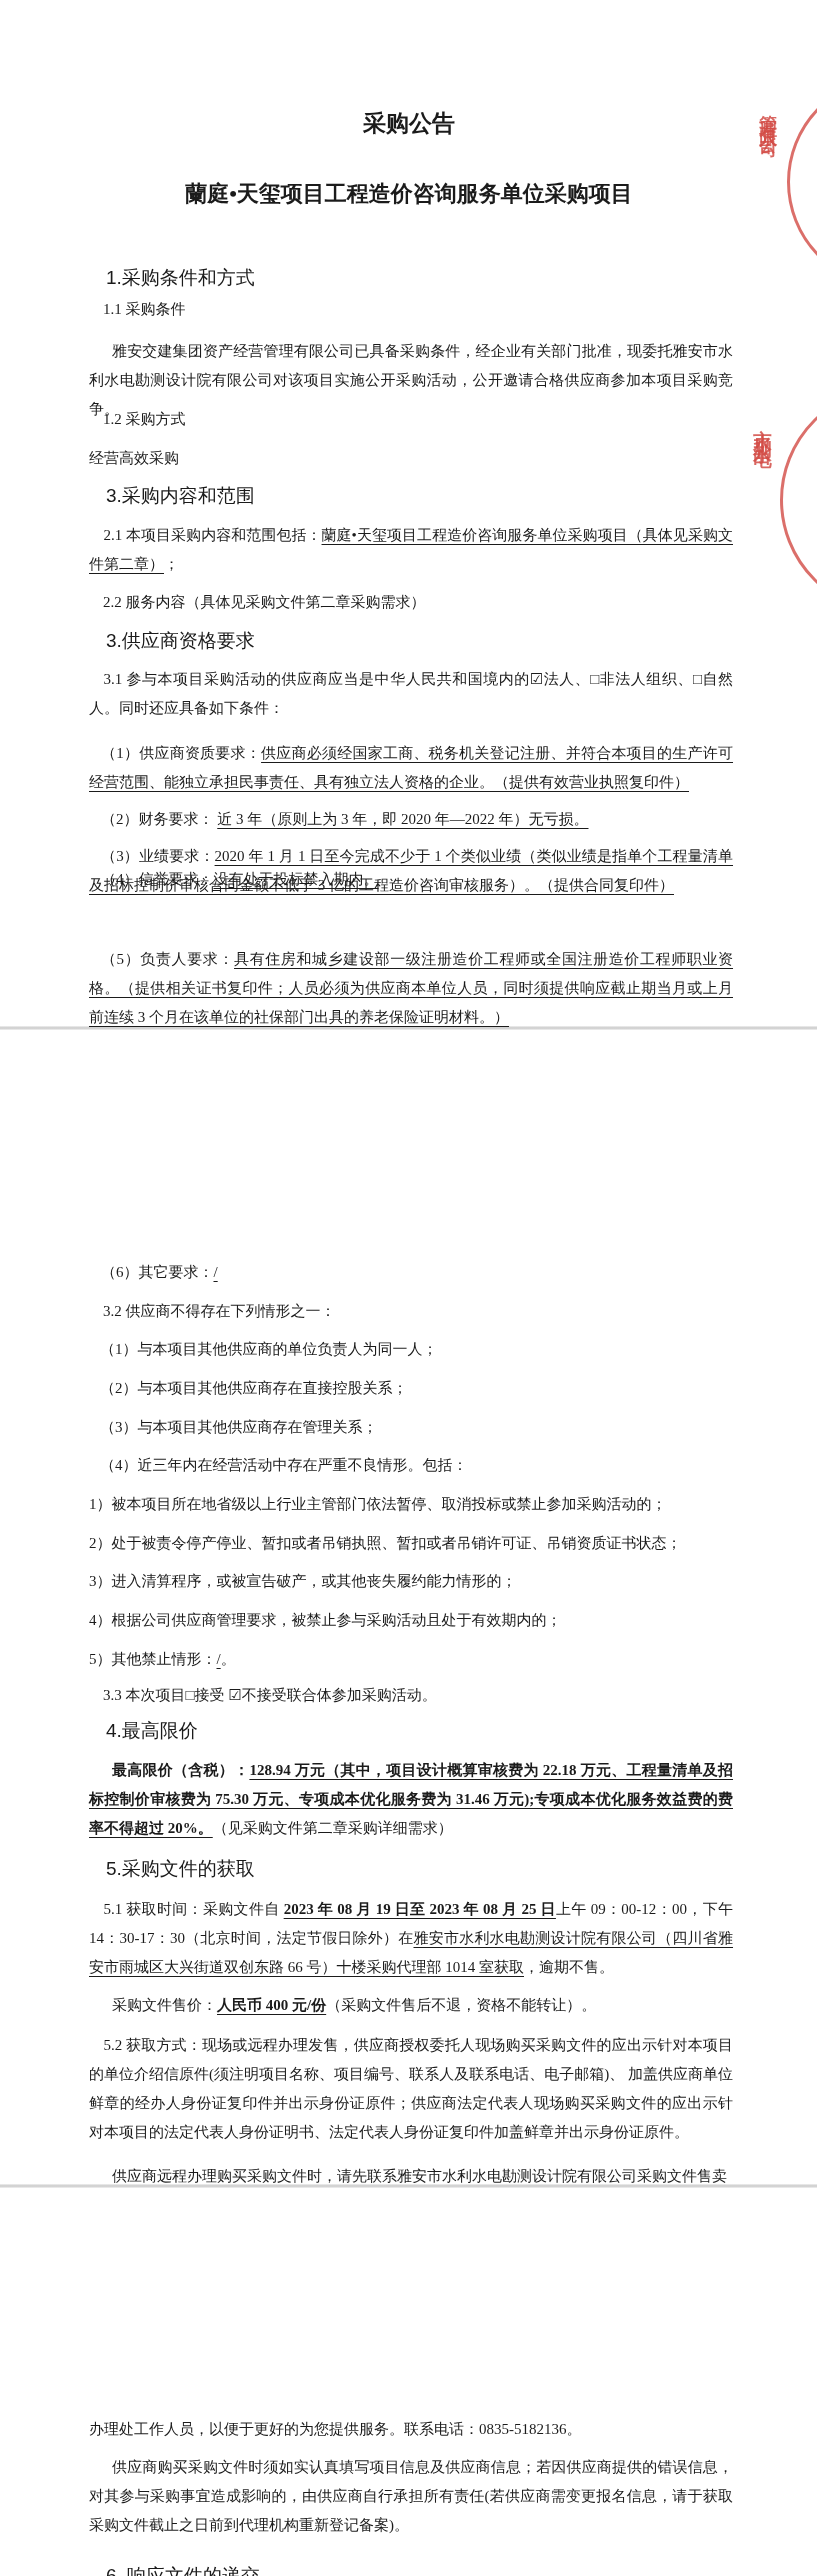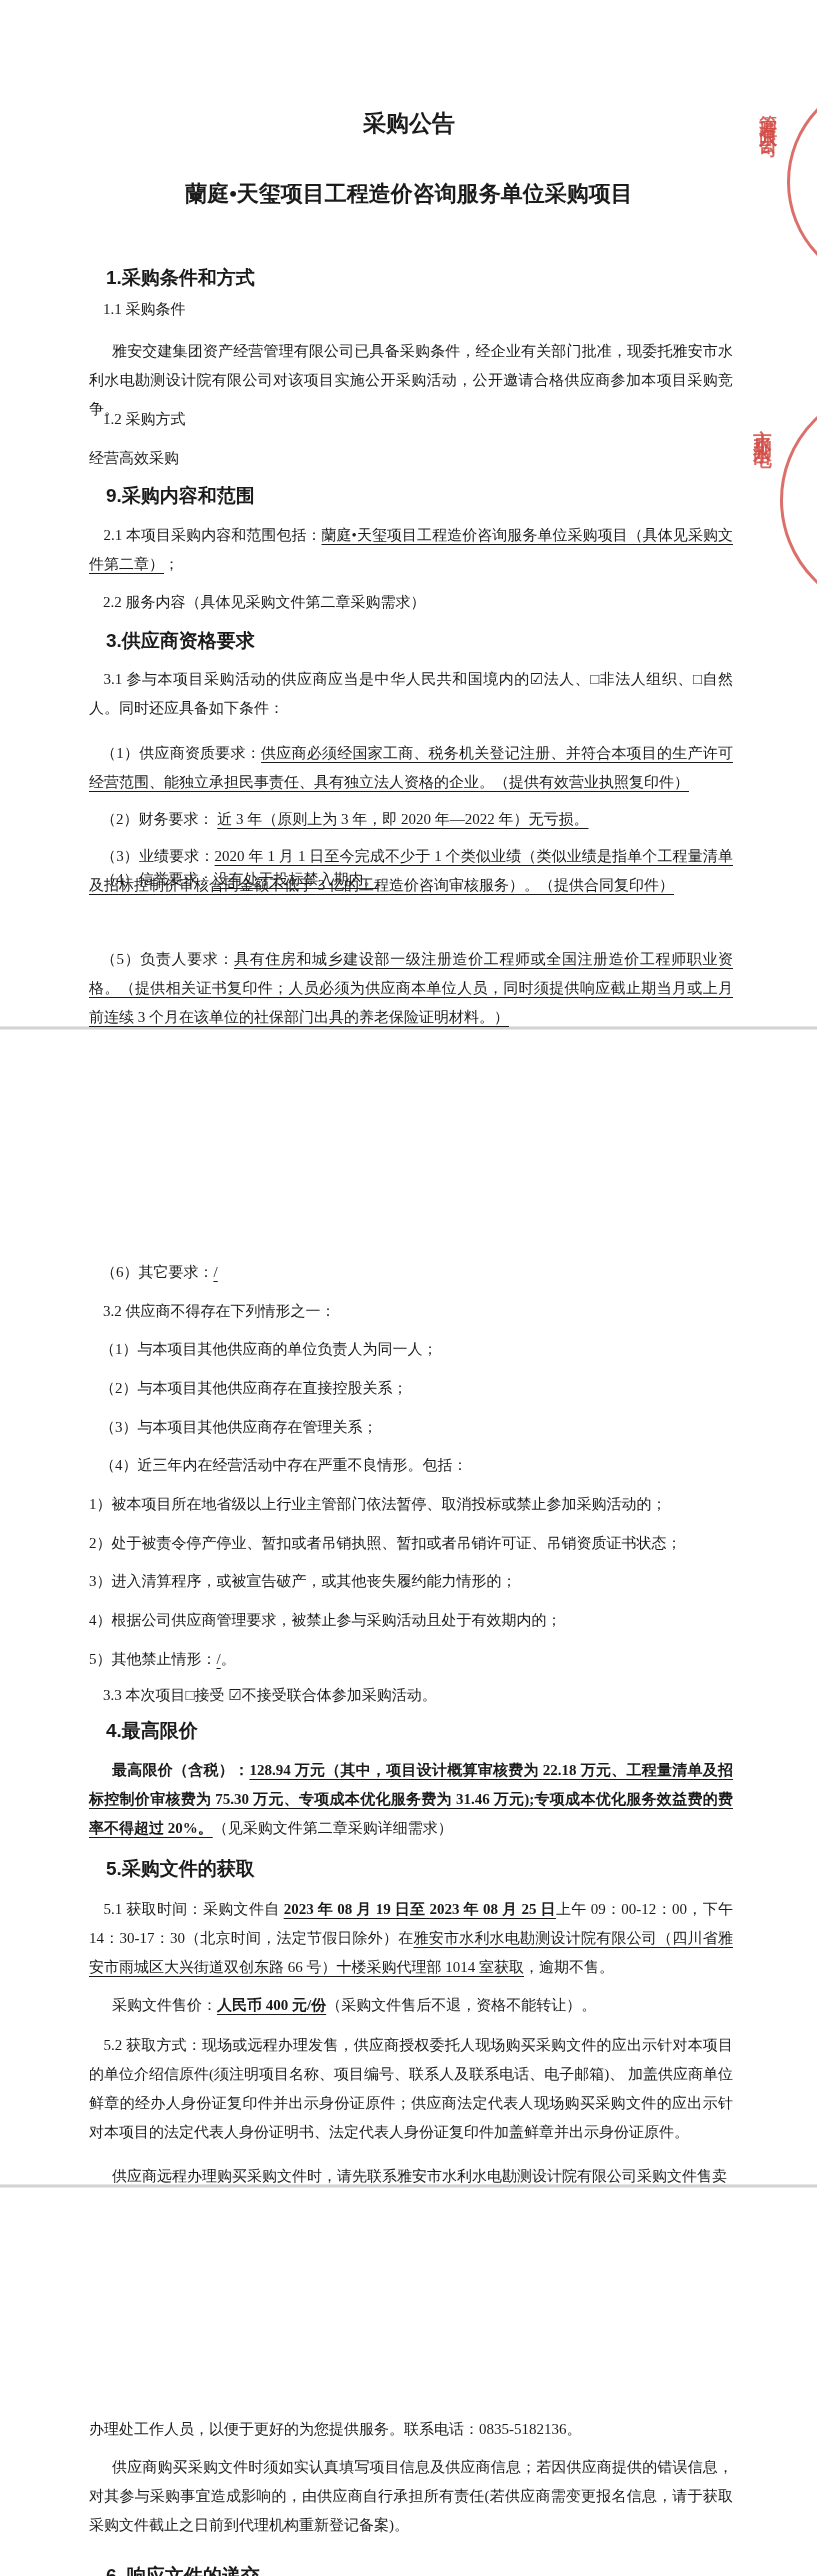--- a/index.html
+++ b/index.html
@@ -5,21 +5,21 @@
   html,body{margin:0;padding:0;background:#9a9a9a;}
   .page{position:relative;width:818px;height:3467px;background:#ffffff;overflow:hidden;
         font-family:"Liberation Serif",serif;color:#1b1b1b;}
   .abs{position:absolute;}
   .line{font-size:15px;line-height:29px;white-space:nowrap;}
   .para{font-size:15px;line-height:29px;width:644px;text-align:justify;}
   .t1{left:0;width:818px;text-align:center;font-family:"Liberation Sans",sans-serif;
       font-weight:700;font-size:23px;line-height:32px;}
   .t2{left:0;width:818px;text-align:center;font-family:Liberation Serif, serif;
       font-weight:700;font-size:22px;line-height:31px;}
-  .h1{font-family:"Liberation Sans",sans-serif;font-weight:700;font-size:19px;line-height:26px;white-space:nowrap;}
+  .h1{font-family:"Liberation Sans",sans-serif;font-weight:400;font-size:19px;line-height:26px;white-space:nowrap;}
   .u{text-decoration:underline;text-underline-offset:3.6px;text-decoration-thickness:1px;}
   .b{font-weight:700;}
   .pagebreak{position:absolute;left:0;width:818px;height:3.6px;
              background:linear-gradient(#f0f0f0,#c9c9c9 50%,#f2f2f2);}
   .fragwrap{position:absolute;overflow:hidden;}
   .fragarc{position:absolute;border:3.1px solid rgba(210,75,69,.8);border-radius:50%;}
   .vseal{position:absolute;writing-mode:vertical-rl;color:rgba(210,75,69,.85);
          font-family:"Liberation Sans",sans-serif;font-weight:700;letter-spacing:5.2px;}
 </style>
 </head>
@@ -32,21 +32,21 @@
 
   <div class="abs t1" style="top:107px">采购公告</div>
   <div class="abs t2" style="top:178px">蘭庭•天玺项目工程造价咨询服务单位采购项目</div>
 
   <div class="abs h1" style="top:265px;left:106px">1.采购条件和方式</div>
   <div class="abs line" style="top:295px;left:103px">1.1 采购条件</div>
   <div class="abs para" style="top:337px;left:89px;text-indent:23px">雅安交建集团资产经营管理有限公司已具备采购条件，经企业有关部门批准，现委托雅安市水利水电勘测设计院有限公司对该项目实施公开采购活动，公开邀请合格供应商参加本项目采购竞争。</div>
   <div class="abs line" style="top:405px;left:103px">1.2 采购方式</div>
   <div class="abs line" style="top:444px;left:89px">经营高效采购</div>
 
-  <div class="abs h1" style="top:483px;left:106px">9.采购内容和范围</div>
+  <div class="abs h1" style="top:483px;left:106px">3.采购内容和范围</div>
   <div class="abs para" style="top:521px;left:89px;text-indent:14.4px"><span>2.1 本项目采购内容和范围包括：</span><span class="u">蘭庭•天玺项目工程造价咨询服务单位采购项目（具体见采购文件第二章）</span><span>；</span></div>
   <div class="abs line" style="top:588px;left:103px">2.2 服务内容（具体见采购文件第二章采购需求）</div>
 
   <div class="abs h1" style="top:628px;left:106px">3.供应商资格要求</div>
   <div class="abs para" style="top:665px;left:89px;text-indent:14.4px">3.1 参与本项目采购活动的供应商应当是中华人民共和国境内的☑法人、□非法人组织、□自然人。同时还应具备如下条件：</div>
 
   <div class="abs para" style="top:739px;left:89px;text-indent:12px"><span>（1）供应商资质要求：</span><span class="u">供应商必须经国家工商、税务机关登记注册、并符合本项目的生产许可经营范围、能独立承担民事责任、具有独立法人资格的企业。（提供有效营业执照复印件）</span></div>
   <div class="abs para" style="top:805px;left:89px;text-indent:12px"><span>（2）财务要求： </span><span class="u">近 3 年（原则上为 3 年，即 2020 年—2022 年）无亏损。</span></div>
   <div class="abs para" style="top:842px;left:89px;text-indent:12px"><span>（3）业绩要求：</span><span class="u">2020 年 1 月 1 日至今完成不少于 1 个类似业绩（类似业绩是指单个工程量清单及招标控制价审核合同金额不低于 3 亿的工程造价咨询审核服务）。（提供合同复印件）</span></div>
   <div class="abs para" style="top:865px;left:89px;text-indent:12px"><span>（4）信誉要求：</span><span class="u">没有处于投标禁入期内。</span></div>

